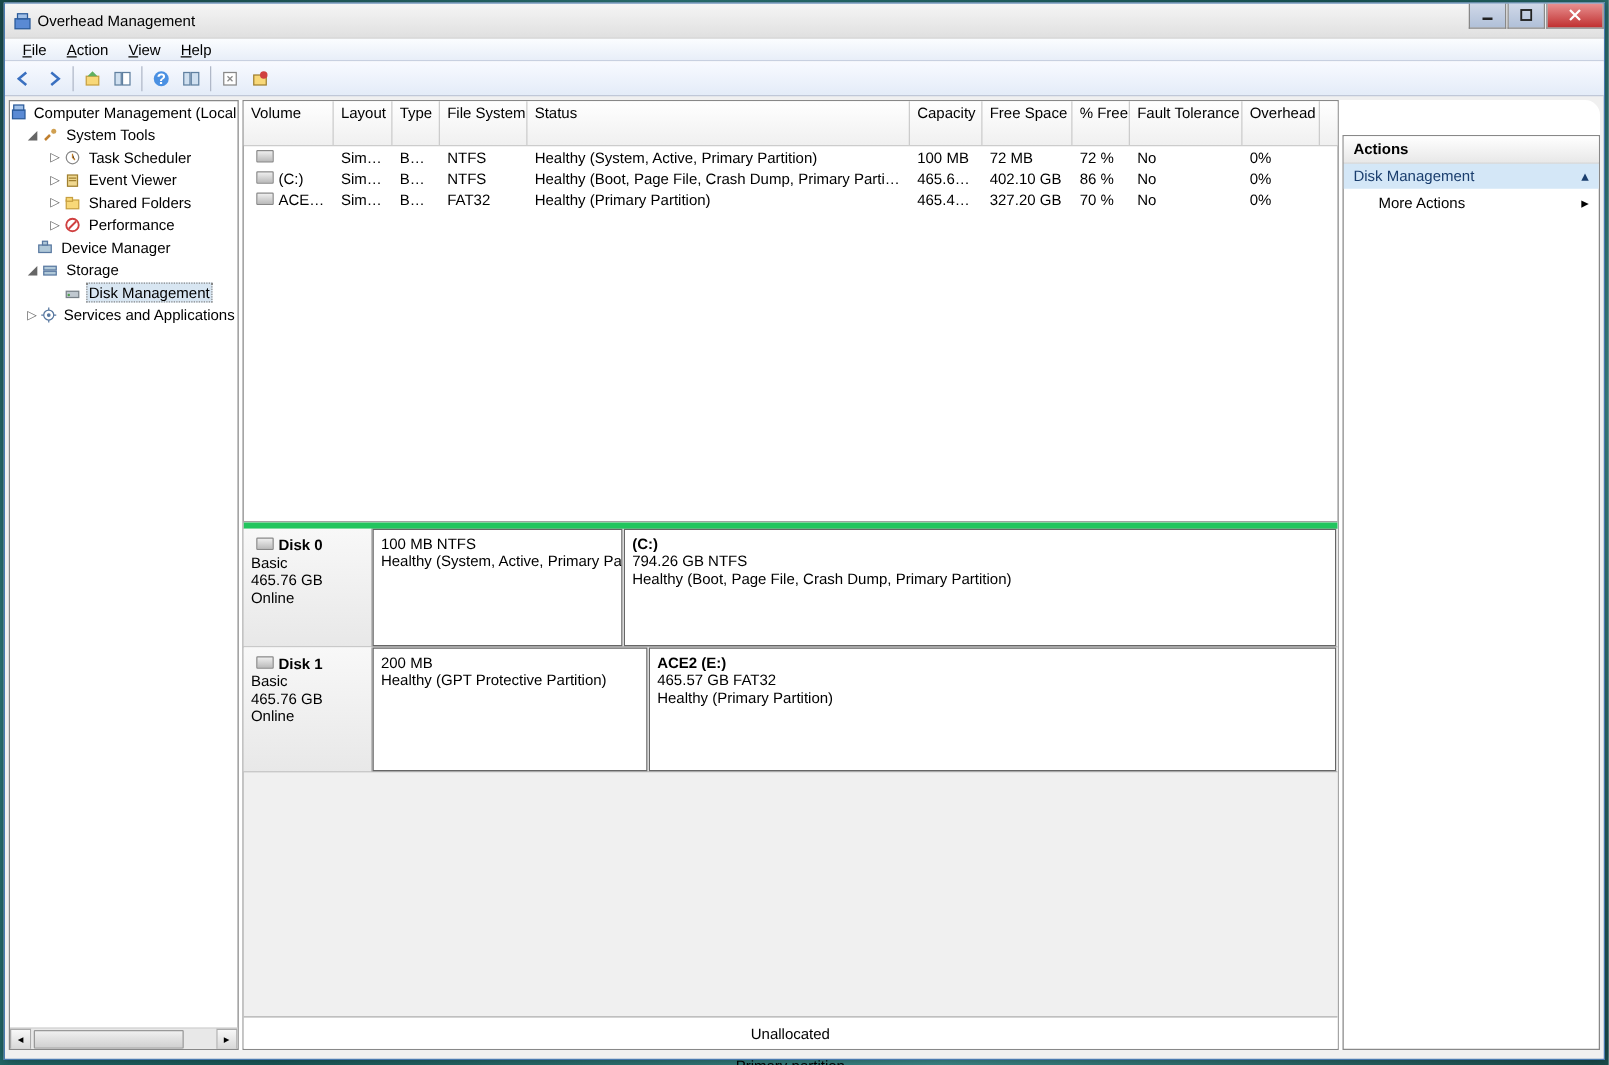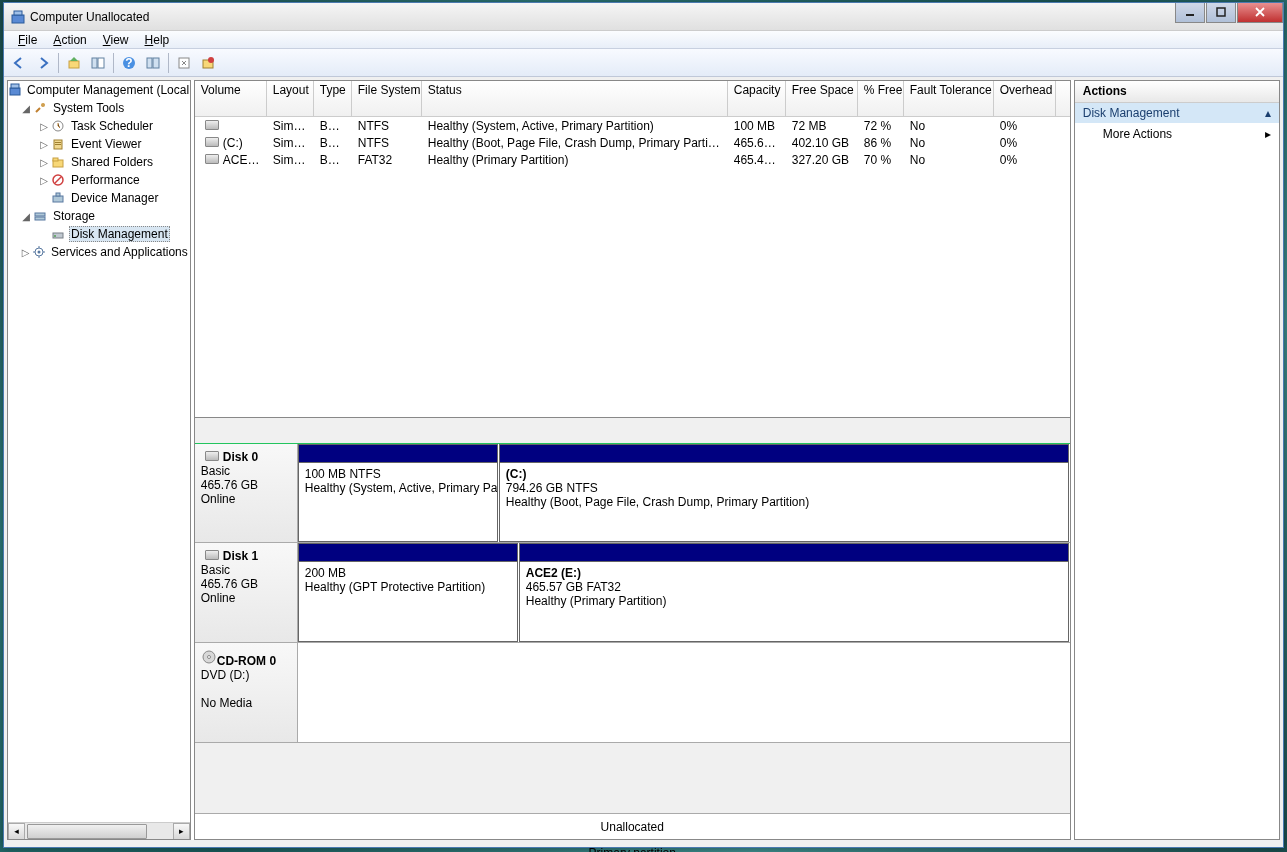--- a/index.html
+++ b/index.html
@@ -43,35 +43,35 @@
 .vol-header { height: 36px; display: flex; background: linear-gradient(to bottom, #fff, #f0f0f0); border-bottom: 1px solid #ccc; }
 .vol-col { border-right: 1px solid #ccc; padding: 2px 6px; overflow: hidden; white-space: nowrap; }
 .vol-row { display: flex; height: 17px; align-items:center; }
 .vol-cell { padding: 0 6px; overflow: hidden; white-space: nowrap; text-overflow: ellipsis; }
 .dicon { width:14px; height:10px; background:linear-gradient(to bottom,#eee,#bbb); border:1px solid #888; border-radius:1px; display:inline-block; margin-right:4px; margin-left:4px;}
 
 .vol-list { height: 300px; }
 
 .disk-panel { flex: 1; border-top: 1px solid #888; display:flex; flex-direction:column; background:#f0f0f0;}
 .disk-row { display: flex; height: 100px; border-bottom: 1px solid #aaa; background:#fff; margin:0; }
-.disk-row:first-child { border-top: 1px solid #22c55e; margin-top: 25px; }
+.disk-row:first-child { border-top: 5px solid #22c55e; }
 .disk-info { width: 103px; background: linear-gradient(to bottom,#f8f8f8,#e8e8e8); border-right: 1px solid #aaa; padding: 6px; }
 .disk-info b { display: block; }
 .disk-parts { flex: 1; display: flex; padding: 0; }
-.part { border: 1px solid #666; margin: 0 1px 0 0; display:flex; flex-direction:column; overflow:hidden; }
+.part { border: 1px solid #666; margin: 0 1px 0 0; display:flex; flex-direction:row; overflow:hidden; }
 .part:first-child { margin-left:0; }
 .part-hd { height: 18px; background: #000080; border-bottom: 1px solid #666; }
 .part-body { padding: 4px 6px; flex:1; overflow:hidden; white-space:nowrap; }
 
 .disk-spacer { flex:1; background:#f0f0f0; }
 
 .legend { height: 26px; border-top: 1px solid #aaa; background: #fff; display:flex; align-items:center; padding: 0 8px; gap: 6px; flex-direction: column; }
 .leg-swatch { width: 12px; height: 12px; display:inline-block; }
 
-.actions-panel { width: 220px; border: 1px solid #888; margin-left: 3px; background:#fff; }
+.actions-panel { width: 220px; border: 1px solid #888; margin-left: 3px; background:#fff;margin-top:28px; }
 .actions-hd { height: 22px; background: linear-gradient(to bottom, #fff, #e8e8e8); border-bottom: 1px solid #ccc; padding: 3px 8px; font-weight: bold; }
 .actions-section { background: #d4e7f7; padding: 3px 8px; display:flex; justify-content:space-between; align-items:center; color:#1a3e6e; }
 .actions-item { padding: 4px 8px 4px 28px; display:flex; justify-content:space-between; align-items:center; }
 
 .c-vol {width:72px;}
 .c-lay {width:47px;}
 .c-typ {width:38px;}
 .c-fs  {width:70px;}
 .c-sta {width:306px;}
 .c-cap {width:58px;}
@@ -85,21 +85,21 @@
 
 <div class="window">
 
   <div class="titlebar">
     <span class="titlebar-icon">
       <svg width="16" height="16">
           <rect x="2" y="6" width="12" height="8" fill="#5a8ad4" stroke="#2a5a9a"></rect>
           <rect x="4" y="2" width="8" height="4" fill="#a0c0e8" stroke="#2a5a9a"></rect>
         </svg>
     </span>
-    <span class="titlebar-text">Computer Unallocated</span>
+    <span class="titlebar-text">Overhead Management</span>
     <div class="win-controls">
       <div class="win-btn win-min">
           <svg width="10" height="10">
             <rect x="1" y="7" width="8" height="2" fill="#222"></rect>
           </svg>
         </div>
       <div class="win-btn win-max">
           <svg width="10" height="10">
             <rect x="1" y="1" width="8" height="8" fill="none" stroke="#222" stroke-width="1.5"></rect>
           </svg>
@@ -229,21 +229,21 @@
       <div class="tree-node" style="padding-left:30px">
         <span class="exp">▷</span>
         <span class="ticon">
               <svg width="14" height="14">
                 <circle cx="7" cy="7" r="5" fill="#fff" stroke="#d04040" stroke-width="1.5"></circle>
                 <path d="M4 10 L10 4" stroke="#d04040" stroke-width="1.5"></path>
               </svg>
             </span>
         <span class="tlabel">Performance</span>
       </div>
-      <div class="tree-node" style="padding-left:42px">
+      <div class="tree-node" style="padding-left:20px">
         <span class="ticon">
               <svg width="14" height="14">
                 <rect x="2" y="5" width="10" height="6" fill="#b0c8d8" stroke="#5878a0"></rect>
                 <rect x="5" y="2" width="4" height="3" fill="#b0c8d8" stroke="#5878a0"></rect>
               </svg>
             </span>
         <span class="tlabel">Device Manager</span>
       </div>
       <div class="tree-node" style="padding-left:12px">
         <span class="exp">◢</span>
@@ -384,32 +384,20 @@
                 <div class="part" style="flex:0 0 550px">
       <div class="part-hd"></div>
       <div class="part-body">
         <b>ACE2  (E:)</b><br>
         <span>465.57 GB FAT32</span><br>
         <span>Healthy (Primary Partition)</span>
       </div>
                 </div>
               </div>
             </div>
-            <div class="disk-row">
-              <div class="disk-info">
-      <b><svg width="16" height="16">
-                    <circle cx="8" cy="8" r="6" fill="#d8d8d8" stroke="#888"></circle>
-                    <circle cx="8" cy="8" r="1.5" fill="#fff" stroke="#888"></circle>
-                  </svg>CD-ROM 0</b>
-      <span>DVD (D:)</span><br>
-      <span></span><br>
-      <span>No Media</span>
-    </div>
-    <div class="disk-parts">&nbsp;</div>
-            </div>
           </div>
         <div class="disk-spacer"></div>
         <div class="legend">
           <span class="leg-swatch" style="background:#000"></span>
           <span>Unallocated</span>
           <span class="leg-swatch" style="background:#000080"></span>
           <span>Primary partition</span>
         </div>
       </div>
     </div>

